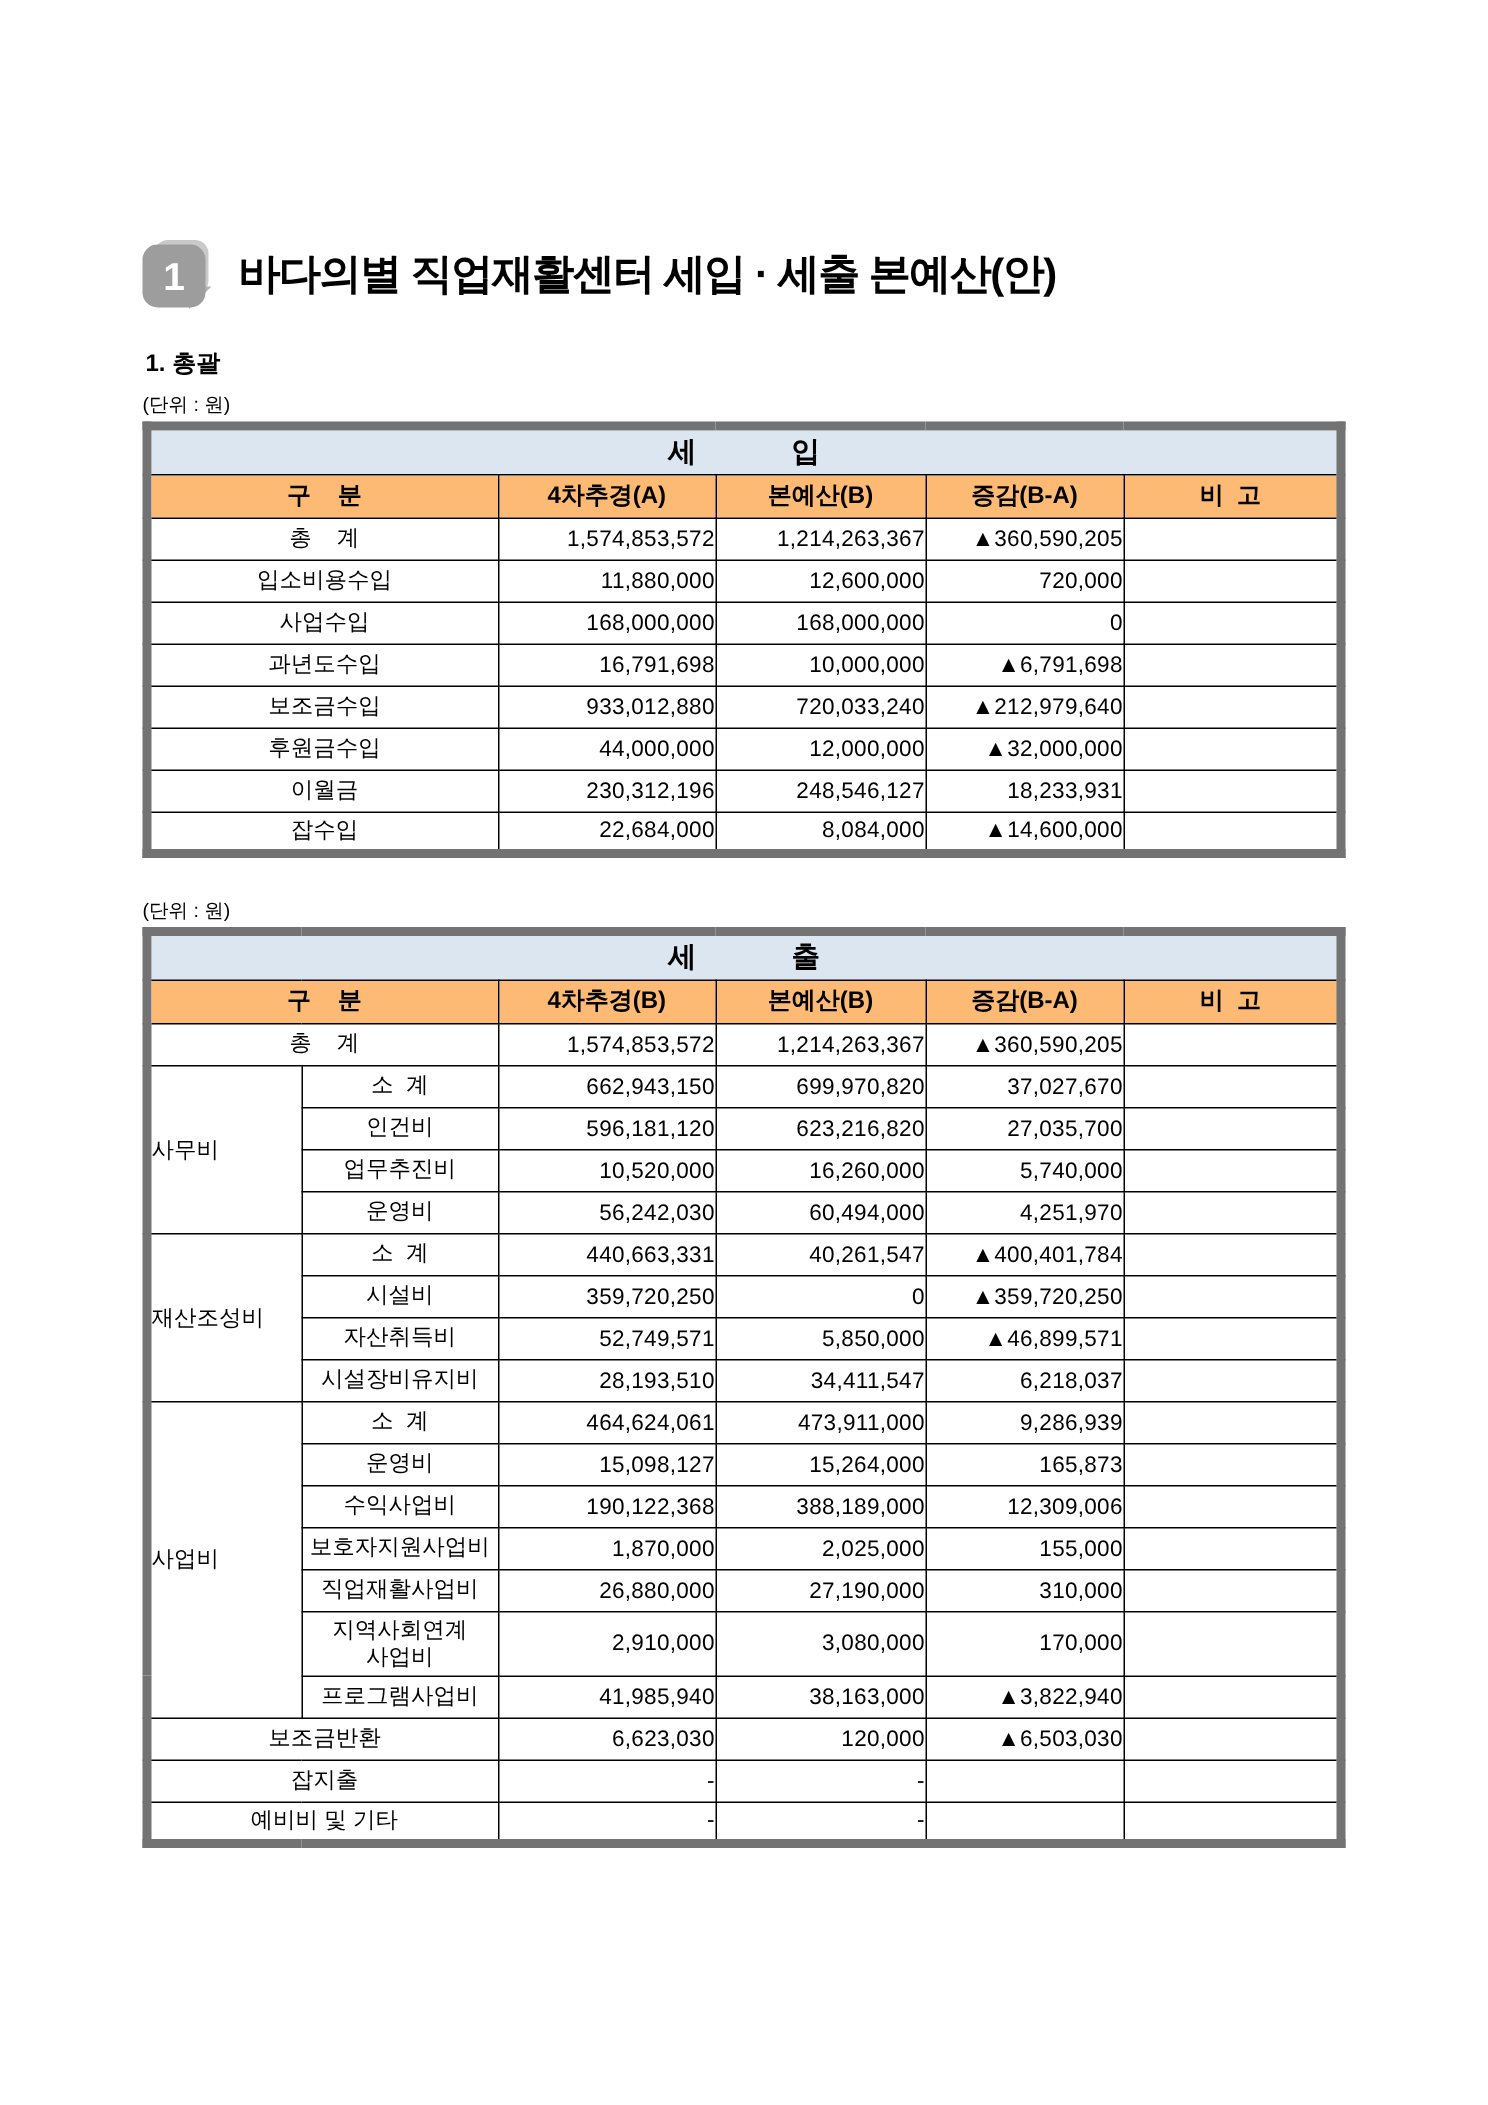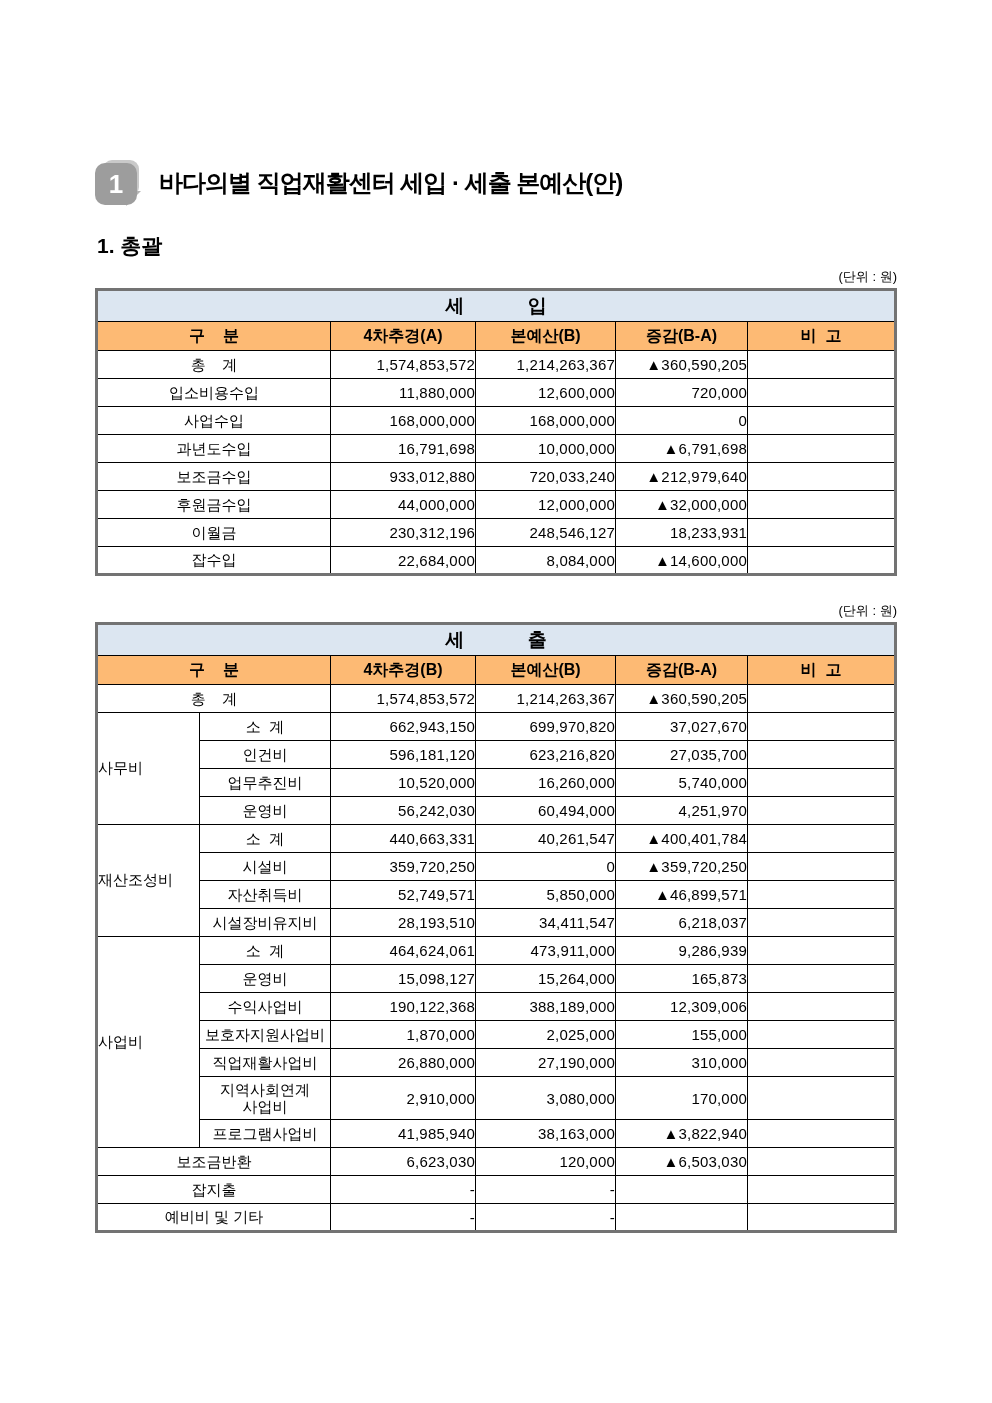--- a/index.html
+++ b/index.html
@@ -13,30 +13,30 @@
   
   .title-block { display: flex; align-items: center; gap: 18px; height: 50px; }
   .badge { position: relative; width: 46px; height: 46px; flex: 0 0 auto; }
   .badge-back { position: absolute; left: 8px; top: 0px; width: 36px; height: 36px;
     background: #c9c9c9; border-radius: 9px; }
   .badge-tail { position: absolute; right: 0px; bottom: 0px; width: 0; height: 0;
     border-top: 15px solid #b3b3b3; border-right: 15px solid transparent; }
   .badge-front { position: absolute; left: 0; top: 3px; width: 42px; height: 42px;
     background: #9d9d9d; border-radius: 10px; color: #fff; font-size: 26px; font-weight: bold;
     display: flex; align-items: center; justify-content: center; }
-  .page-title { font-size: 24px; font-weight: 800; margin: 0; letter-spacing: -1px; white-space: pre; }
-  .section-heading { font-size: 21px; font-weight: bold; margin: 24px 0 0 2px; }
+  .page-title { font-size: 28px; font-weight: 800; margin: 0; letter-spacing: -1px; white-space: pre; }
+  .section-heading { font-size: 16px; font-weight: bold; margin: 24px 0 0 2px; }
 
   
-  .unit-label { width: 802px; text-align: right; font-size: 13px; margin-top: 8px; margin-bottom: 2px; white-space: pre; }
+  .unit-label { width: 802px; font-size: 13px; margin-top: 8px; margin-bottom: 2px; white-space: pre; }
   .unit-label.second { margin-top: 26px; }
 
   
   table.budget { border-collapse: collapse; width: 802px; table-layout: fixed;
-    border: 3px solid #737373; }
+    border: 6px solid #737373; }
   table.budget th, table.budget td { border: 1px solid #000; padding: 0; overflow: hidden; }
   th.tbl-title { height: 32px; background: #dce6f1; font-size: 19px; font-weight: bold;
     text-align: center; white-space: pre; border-bottom: 2px solid #000; }
   th.col-head { height: 29px; background: #fdba74; font-size: 16px; font-weight: bold;
     text-align: center; white-space: pre; border-bottom: 2px solid #000; }
   table.budget td { height: 28px; font-size: 15px; vertical-align: middle; }
   td.label { text-align: center; white-space: pre; line-height: 1.15; }
   td.group { text-align: left; white-space: pre; }
   td.num { text-align: right; padding-right: 8px; font-size: 14px; letter-spacing: 0.2px;
     font-family: "Liberation Sans", sans-serif; white-space: pre; }

